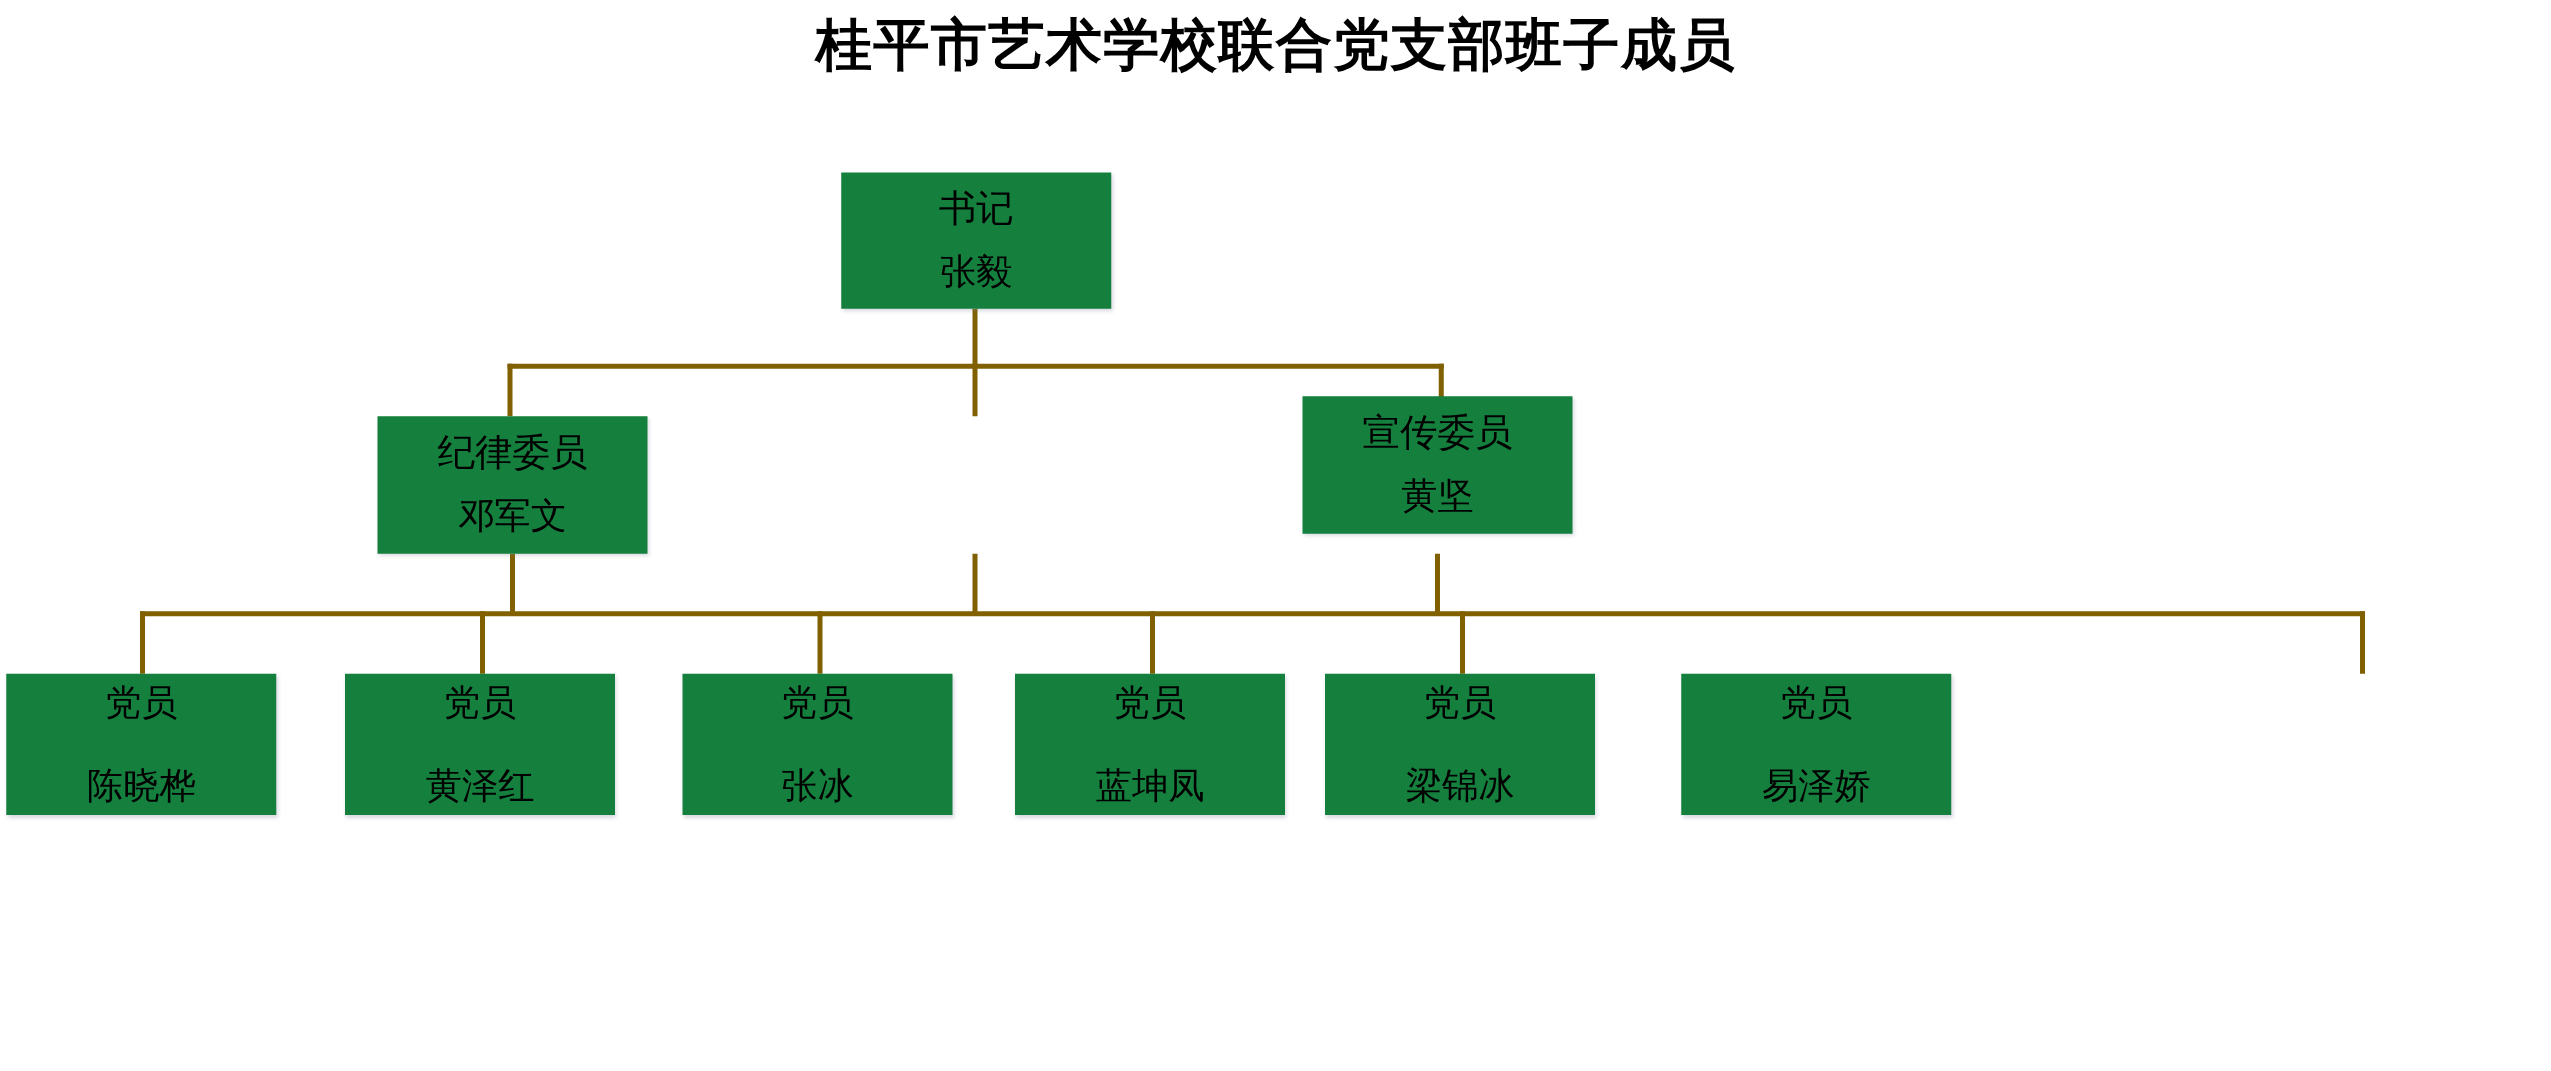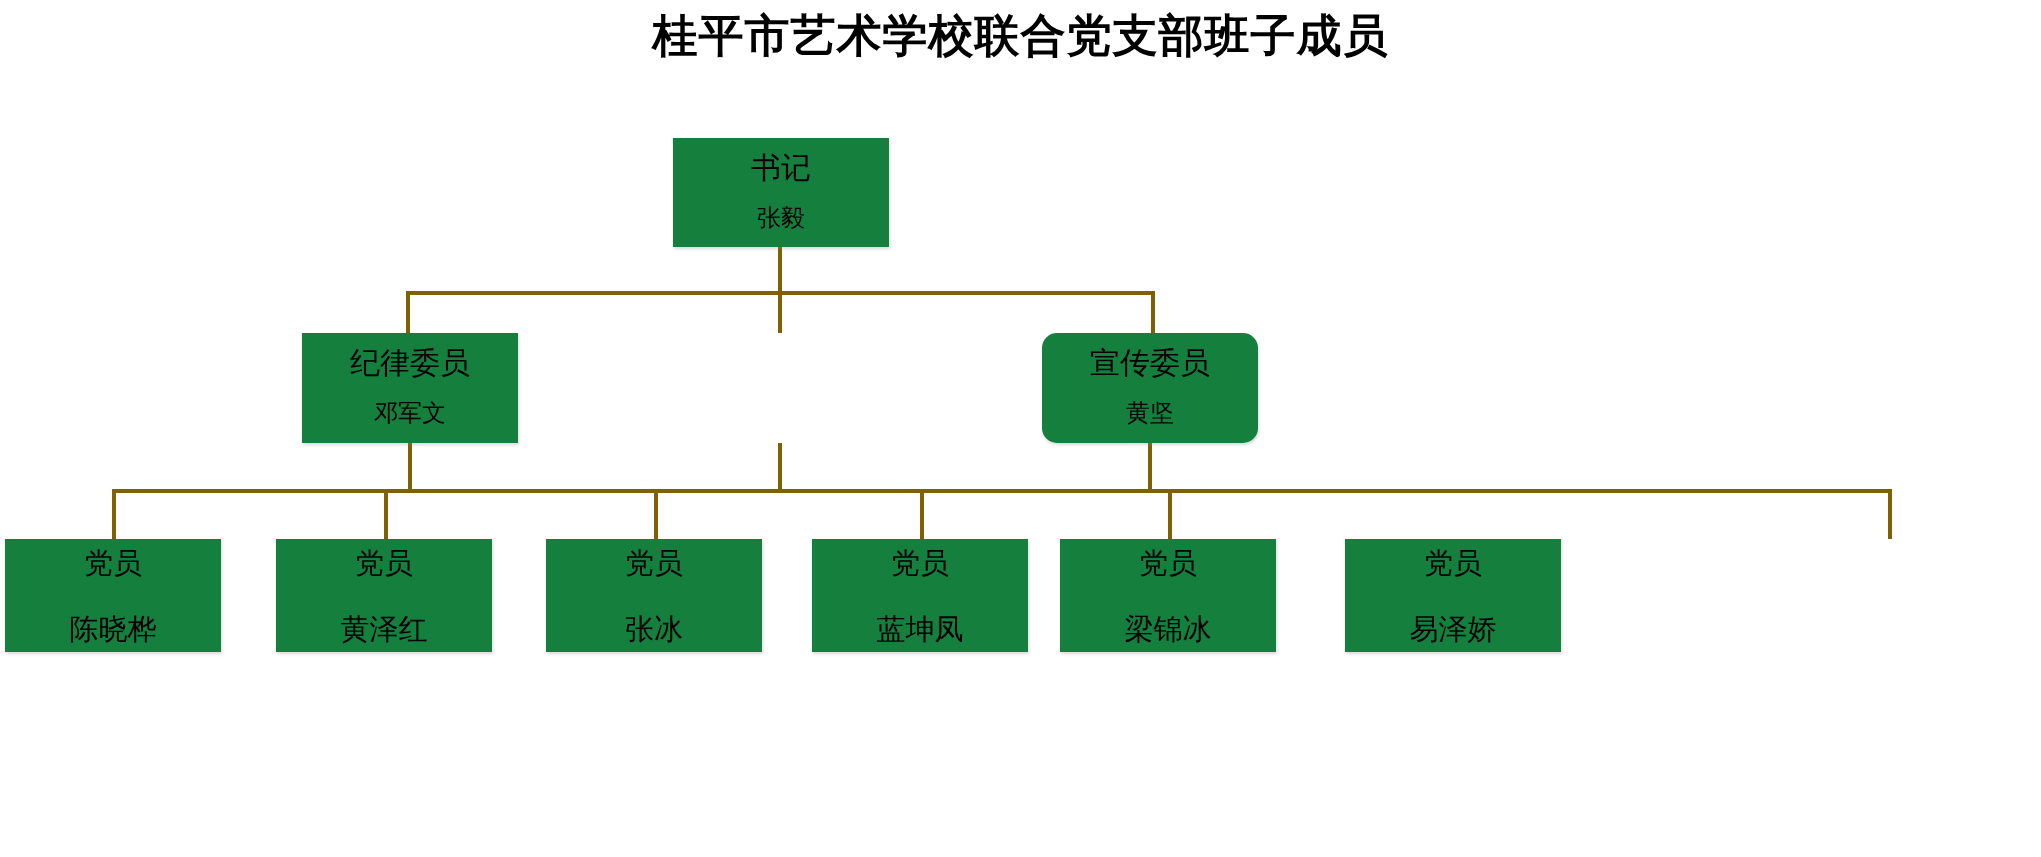--- a/index.html
+++ b/index.html
@@ -39,21 +39,21 @@
     justify-content:center;
     color:#000000;
     text-align:center;
   }
   .node .role{
     font-size:30px;
     line-height:34px;
     white-space:nowrap;
   }
   .node .person{
-    font-size:24px;
+    font-size:29px;
     line-height:34px;
     white-space:nowrap;
   }
   .node.lvl1 .role{margin-bottom:16px;}
   .node.lvl1 .person{margin-top:0;}
   .node.lvl2 .role{margin-bottom:16px;text-align:right;}
   .node.lvl3 .role{margin-bottom:34px;}
   .node.lvl3 .role, .node.lvl3 .person{font-size:29px;line-height:32px;}
 
   
@@ -96,21 +96,21 @@
     <div class="role">书记</div>
     <div class="person">张毅</div>
   </div>
 
   <div class="node lvl2" style="left:302px; top:333px; width:216px; height:110px;">
     <div class="role">纪律委员</div>
     <div class="person">邓军文</div>
   </div>
 
 
-  <div class="node lvl2" style="left:1042px; top:333px; width:216px; height:110px;border-radius:15px;">
+  <div class="node lvl2" style="left:1042px; top:317px; width:216px; height:110px;">
     <div class="role">宣传委员</div>
     <div class="person">黄坚</div>
   </div>
 
   <div class="node lvl3" style="left:5px; top:539px; width:216px; height:113px;">
     <div class="role">党员</div>
     <div class="person">陈晓桦</div>
   </div>
 
   <div class="node lvl3" style="left:276px; top:539px; width:216px; height:113px;">

